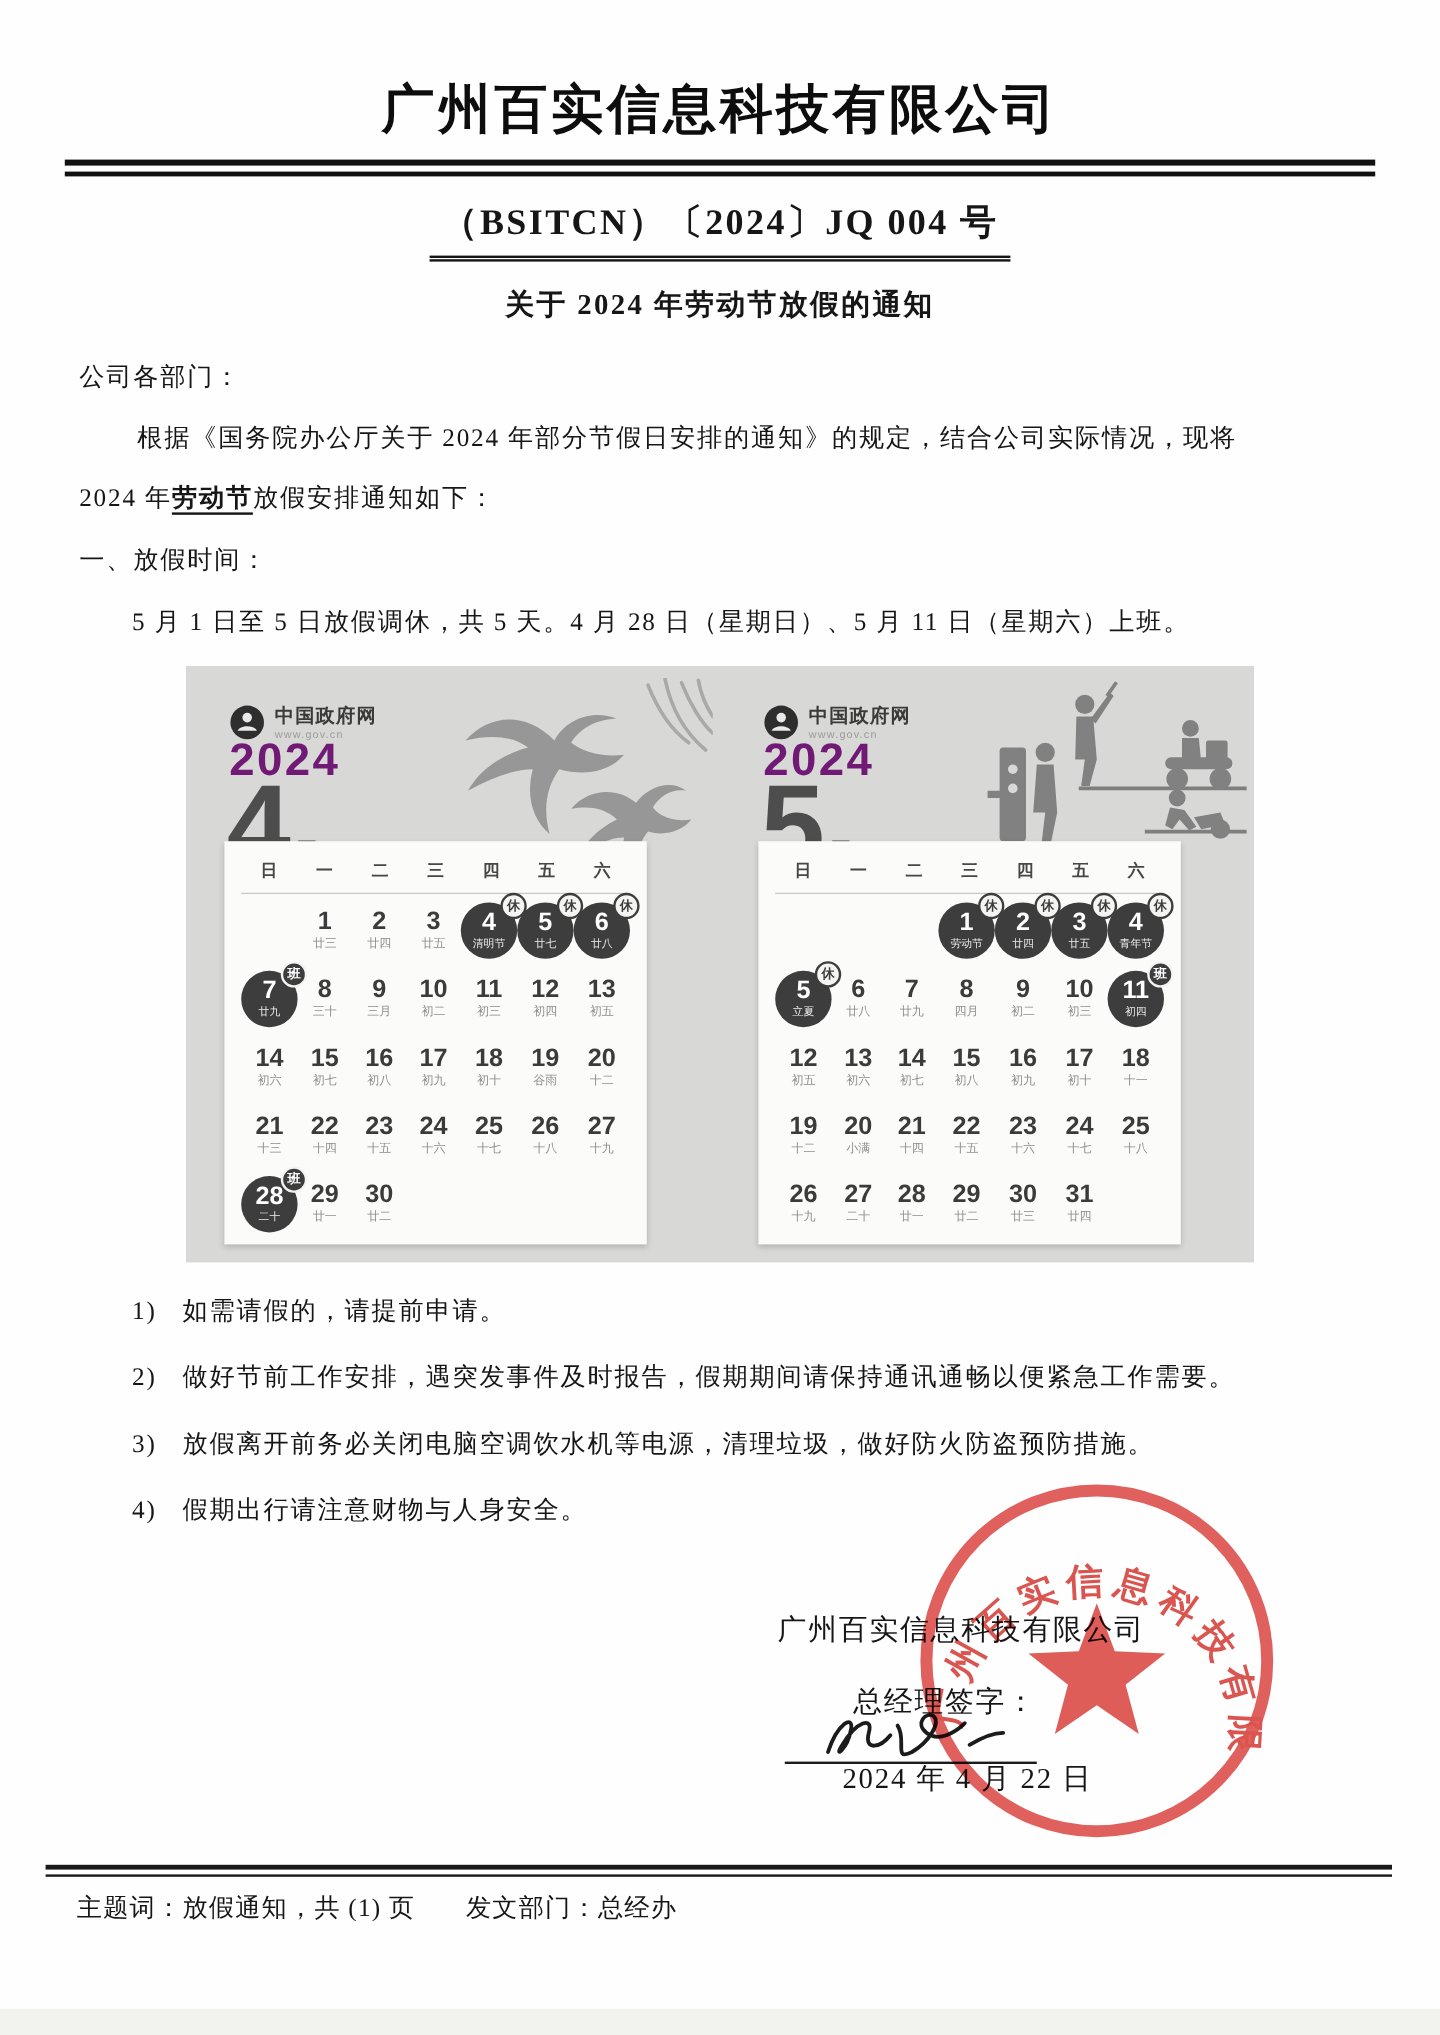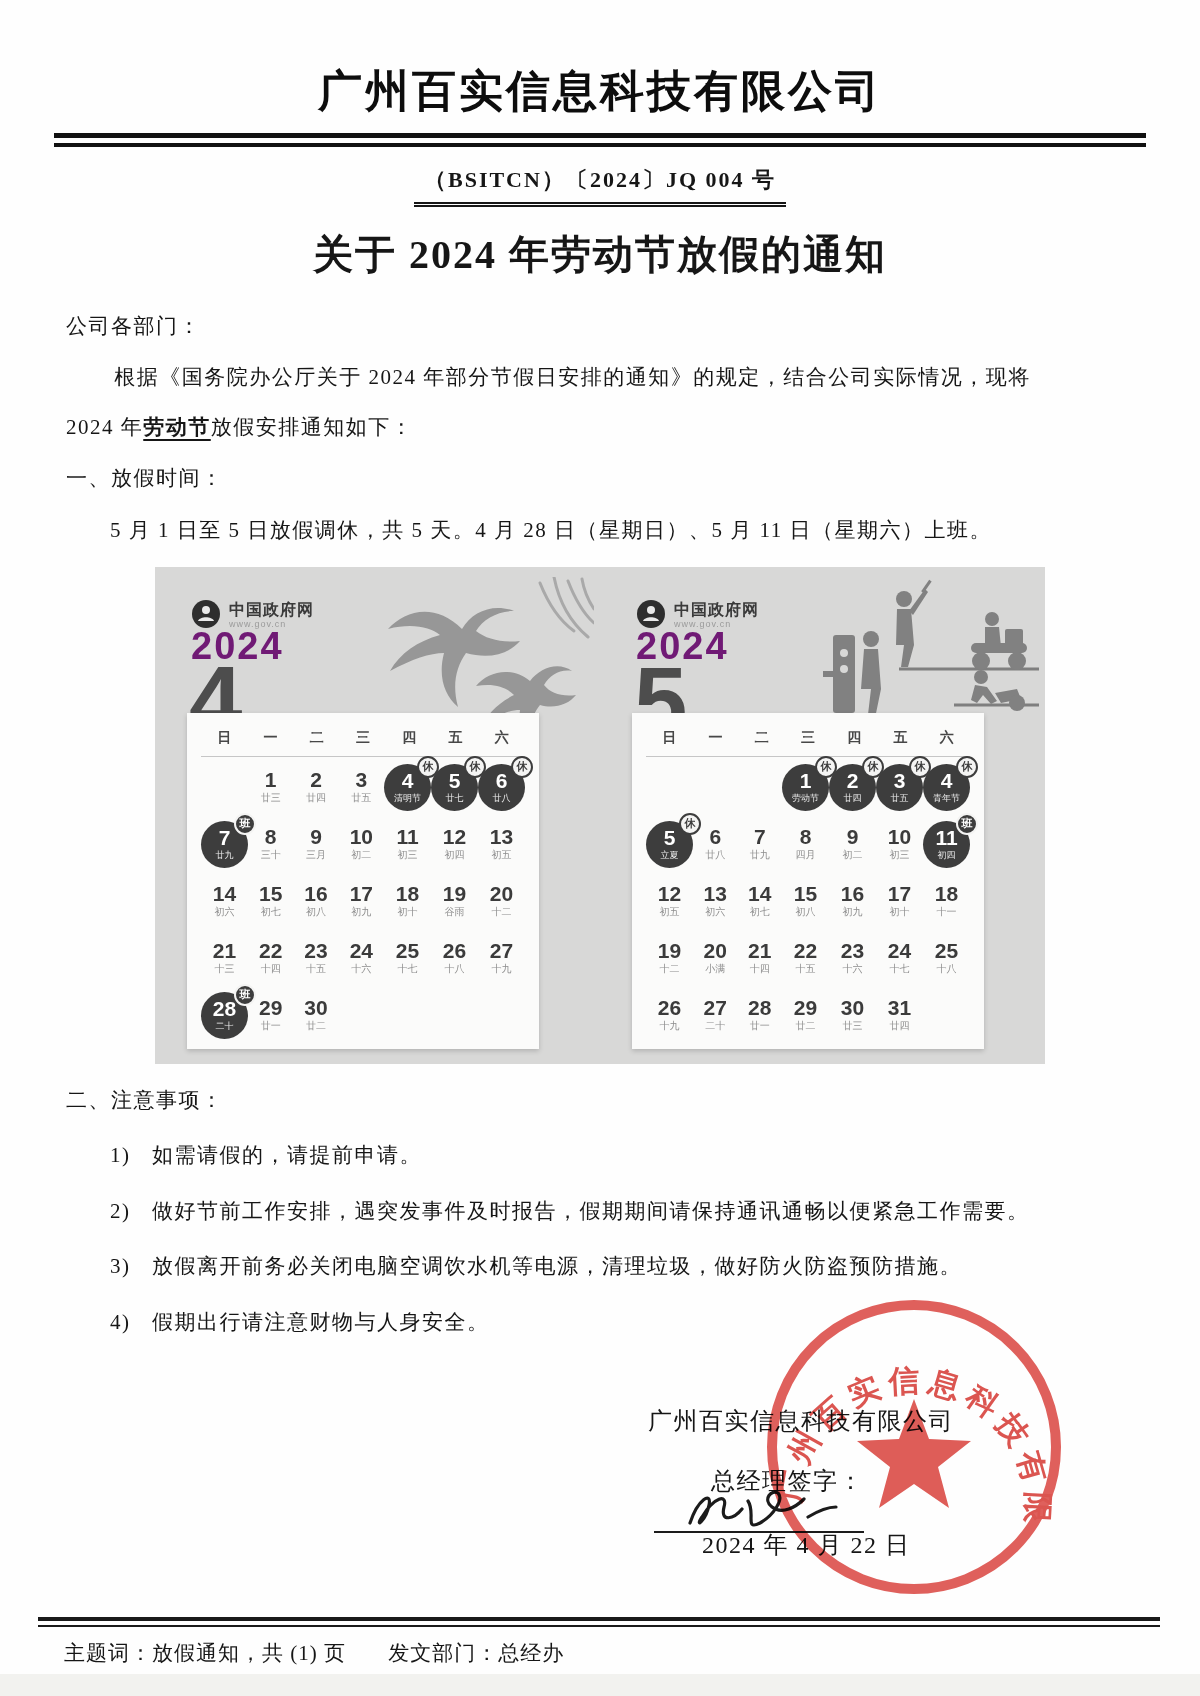--- a/index.html
+++ b/index.html
@@ -4,23 +4,23 @@
 <style>
   html,body{margin:0;padding:0;background:#e8e8e6;}
   .page{position:relative;width:1200px;height:1696px;margin:0 auto;background:#fefefe;
         font-family:"Liberation Serif","DejaVu Serif",serif;color:#161616;overflow:hidden;}
   .page::after{content:"";position:absolute;left:0;right:0;bottom:0;height:22px;background:#f2f2ef;}
 
   
   .company-title{padding-top:62px;text-align:center;font-size:44px;font-weight:bold;letter-spacing:3px;color:#0d0d0d;}
   .head-rule{margin:12px 54px 0;height:5px;border-top:5px solid #111;border-bottom:4px solid #111;}
   .docnum-wrap{text-align:center;margin-top:18px;}
-  .doc-number{display:inline-block;font-size:22px;font-weight:bold;letter-spacing:2px;
+  .doc-number{display:inline-block;font-size:30px;font-weight:bold;letter-spacing:2px;
               border-bottom:5px double #161616;padding:0 10px 7px;}
-  .subject{margin-top:20px;text-align:center;font-size:40px;font-weight:bold;letter-spacing:2px;}
+  .subject{margin-top:20px;text-align:center;font-size:24px;font-weight:bold;letter-spacing:2px;}
 
   
   .bodytext{font-size:21px;letter-spacing:1.5px;line-height:1.4;}
   .salutation{margin:30px 66px 0;}
   .intro-line1{margin:22px 66px 0;text-indent:2.3em;}
   .intro-line2{margin:20px 66px 0;}
   .em-underline{font-weight:bold;text-decoration:underline;text-underline-offset:5px;}
   .sec-heading{margin:22px 66px 0;}
   .sec1-text{margin:22px 66px 0 110px;}
 
@@ -575,21 +575,20 @@
                 <div class="day-lunar">廿四</div>
               </div>
             </div>
             <div class="cal-cell"></div>
           </div>
       </div>
     </div>
 
   </div>
 
-  <div class="bodytext sec-heading">二、注意事项：</div>
   <div class="bodytext note">
     <span class="note-num">1)</span>
     <span class="note-text">如需请假的，请提前申请。</span>
   </div>
   <div class="bodytext note">
     <span class="note-num">2)</span>
     <span class="note-text">做好节前工作安排，遇突发事件及时报告，假期期间请保持通讯通畅以便紧急工作需要。</span>
   </div>
   <div class="bodytext note">
     <span class="note-num">3)</span>

